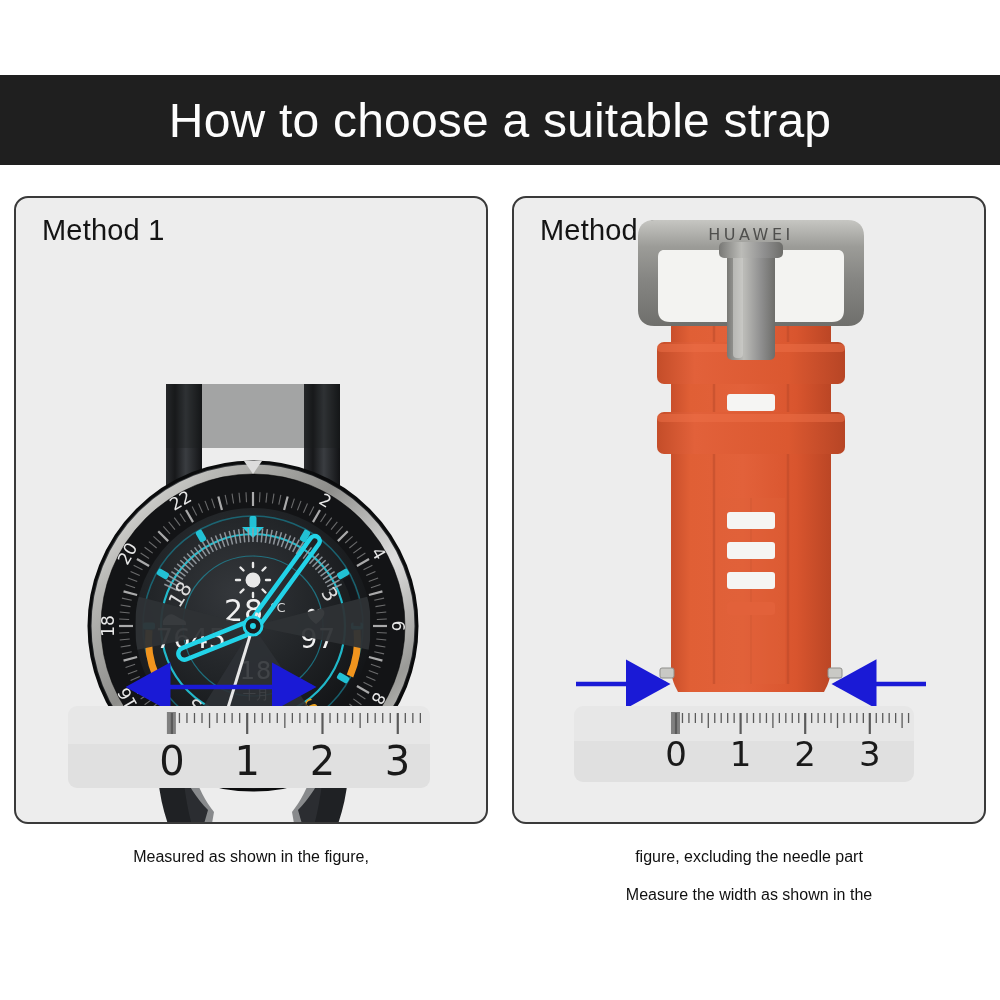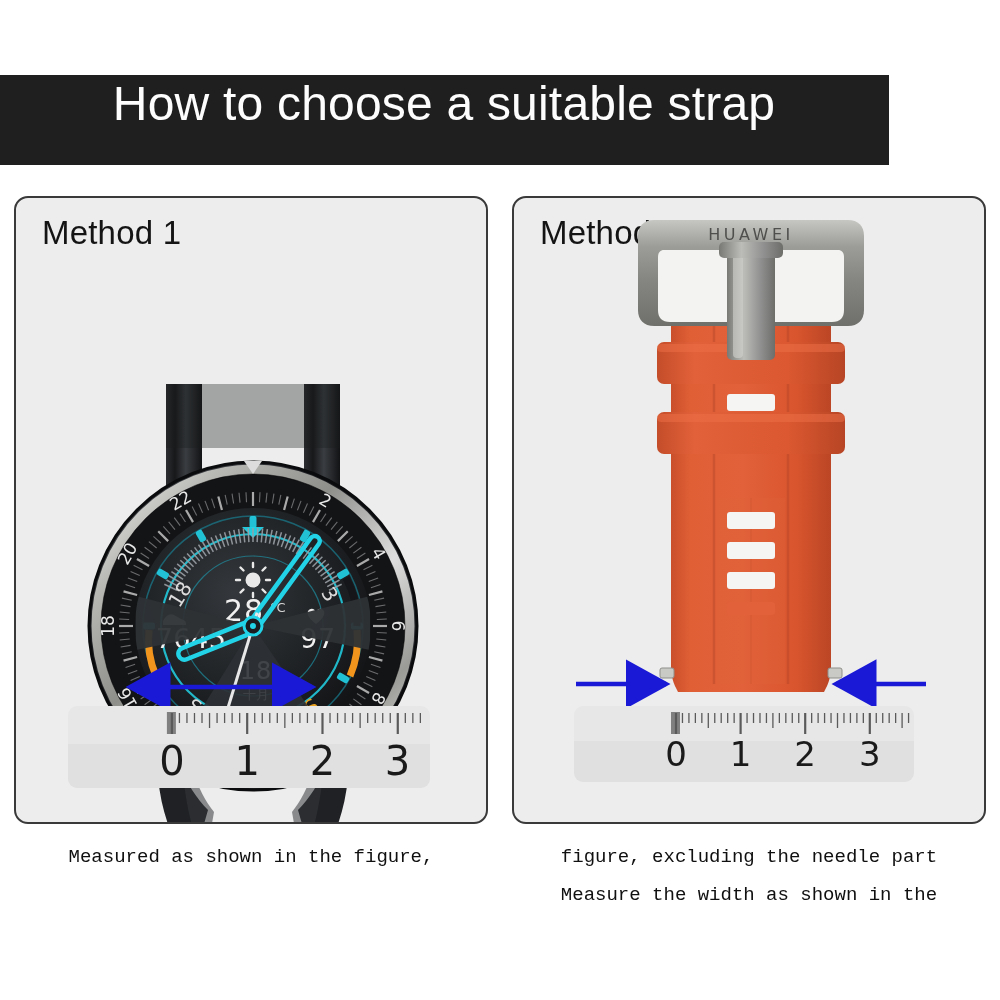--- a/index.html
+++ b/index.html
@@ -6,23 +6,23 @@
   html,body{margin:0;padding:0;}
   body{
     width:1000px;height:1000px;
     background:#ffffff;
     font-family:"Liberation Sans","DejaVu Sans",sans-serif;
     overflow:hidden;
     position:relative;
   }
   
   .header-bar{
-    position:absolute;left:0;top:76px;width:888px;height:88px;
+    position:absolute;left:0;top:76px;width:1000px;height:88px;
     background:#1f1f1f;
-    display:flex;justify-content:center;
+    display:flex;align-items:center;justify-content:center;
     box-shadow:0 0 0 1px #1f1f1f;
   }
   .header-title{
     color:#fdfdfd;
     font-size:48px;
     font-weight:400;
     letter-spacing:.2px;
     white-space:nowrap;
     font-family:"Liberation Sans","DejaVu Sans",sans-serif;
   }
@@ -35,28 +35,28 @@
     background:#ededed;
     border:2px solid #3a3a3a;
     border-radius:14px;
     box-sizing:border-box;
     overflow:hidden;
   }
   .panel.left{left:14px;width:474px;}
   .panel.right{left:512px;width:474px;}
   .panel-title{
     position:absolute;left:26px;top:16px;
-    font-size:33px;color:#141414;font-weight:400;
+    font-size:29px;color:#141414;font-weight:400;
     letter-spacing:.2px;
   }
   
   .caption{
     position:absolute;top:838px;width:474px;
     text-align:center;
-    font-size:19px;line-height:38px;color:#101010;font-family:Liberation Mono, monospace;
+    font-size:16px;line-height:38px;color:#101010;
   }
   .caption.left{left:14px;}
   .caption.right{left:512px;}
   .caption .line{display:block;white-space:nowrap;}
 
   
   .ruler{
     position:absolute;
     background:linear-gradient(180deg,#e7e7e7 0%,#e7e7e7 46%,#e0e0e0 46%,#e0e0e0 100%);
     border-radius:9px;

